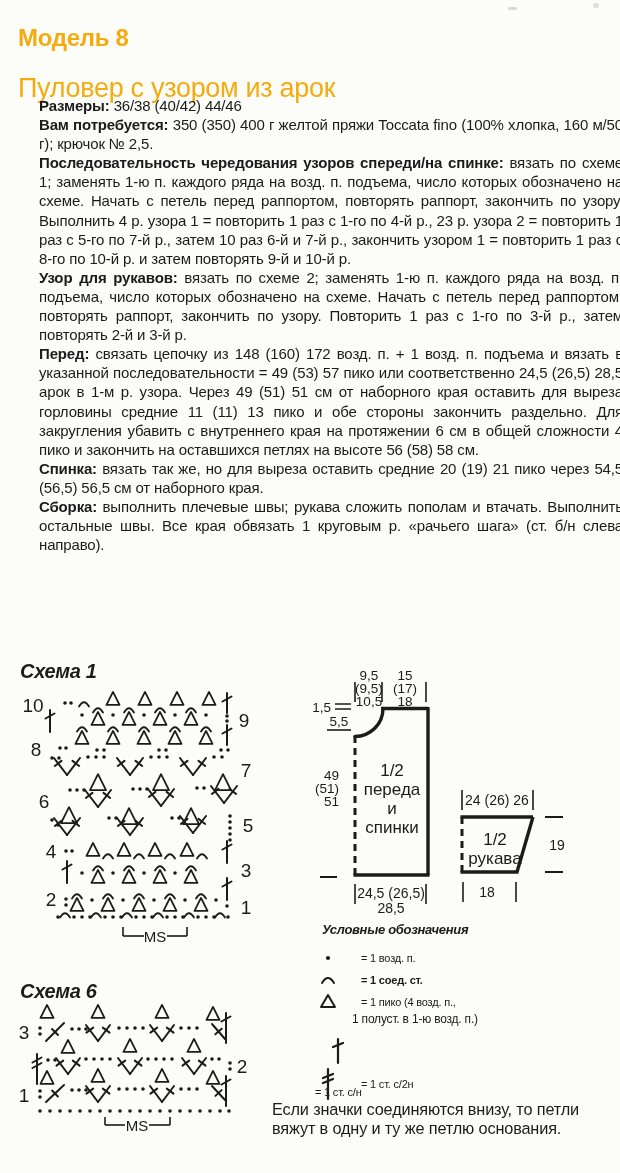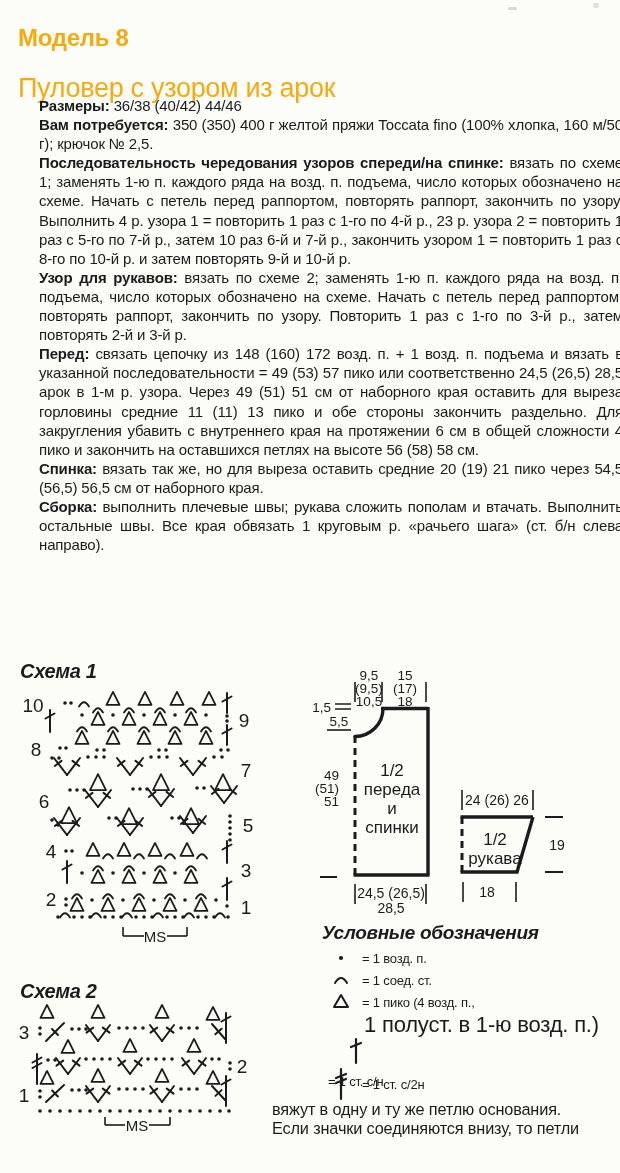--- a/index.html
+++ b/index.html
@@ -13,29 +13,29 @@
   .title-line1{font-size:24px;font-weight:bold;letter-spacing:-0.3px;margin:0;}
   .title-line2{font-size:27px;font-weight:normal;letter-spacing:-0.3px;margin:21px 0 0 0;}
   .bodytext{
     position:absolute;left:18px;top:96px;width:584px;
     font-size:15px;line-height:19.1px;text-align:justify;letter-spacing:-0.15px;margin-left:21px;
   }
   .bodytext p{margin:0;}
   .schh{position:absolute;font-size:20px;font-weight:bold;font-style:italic;margin:0;letter-spacing:-0.3px;}
   #schh1{left:20px;top:660px;}
   #schh2{left:20px;top:980px;}
-  #legend-title{left:322px;top:922px;font-size:19px;}
+  #legend-title{left:322px;top:922px;font-size:13px;}
   svg{position:absolute;overflow:visible;}
   #chart1{left:22px;top:690px;}
   #chart2{left:18px;top:1003px;}
   #schematic{left:295px;top:662px;}
-  .lrow{position:absolute;left:328px;display:flex;align-items:center;gap:8px;font-size:13px;letter-spacing:-0.2px;}
+  .lrow{position:absolute;left:315px;display:flex;align-items:center;gap:20px;font-size:11px;letter-spacing:-0.2px;}
   .lrow .lic{width:26px;display:flex;justify-content:center;align-items:center;flex:0 0 26px;}
   .lrow .lic svg{position:static;}
-  .l2line{position:absolute;left:364px;font-size:22px;letter-spacing:-0.2px;}
+  .l2line{position:absolute;left:352px;font-size:12px;letter-spacing:-0.2px;}
   .note{position:absolute;left:272px;top:1100px;width:330px;font-size:16.3px;line-height:19px;letter-spacing:-0.15px;}
   .speck{position:absolute;border-radius:2px;}
   #speck1{left:508px;top:7px;width:9px;height:3px;background:#c9c5bd;opacity:.65;}
   #speck2{left:593px;top:3px;width:6px;height:5px;background:#d7d3cb;opacity:.7;}
 </style>
 </head>
 <body>
 
 <div class="page">
 
@@ -260,21 +260,21 @@
       <circle cx="184" cy="227" r="1.8" fill="#1b1b1b"></circle>
       <circle cx="192" cy="227" r="1.8" fill="#1b1b1b"></circle>
       <circle cx="206" cy="227" r="1.8" fill="#1b1b1b"></circle>
       <line x1="101" y1="237" x2="101" y2="246" stroke="#1b1b1b" stroke-width="1.6"></line>
       <line x1="101" y1="246" x2="122" y2="246" stroke="#1b1b1b" stroke-width="1.6"></line>
       <line x1="145" y1="246" x2="165" y2="246" stroke="#1b1b1b" stroke-width="1.6"></line>
       <line x1="165" y1="246" x2="165" y2="237" stroke="#1b1b1b" stroke-width="1.6"></line>
       <text x="133" y="252" font-size="15" text-anchor="middle" fill="#1b1b1b" font-family="Liberation Sans, sans-serif">MS</text>
     </svg>
 
-  <h3 class="schh" id="schh2">Схема 2</h3>
+  <h3 class="schh" id="schh2">Схема 6</h3>
   <svg id="chart2" width="240" height="135" viewBox="0 0 240 135">
       <text x="6" y="36" font-size="19" text-anchor="middle" fill="#1b1b1b" font-family="Liberation Sans, sans-serif">3</text>
       <text x="6" y="99" font-size="19" text-anchor="middle" fill="#1b1b1b" font-family="Liberation Sans, sans-serif">1</text>
       <text x="224" y="70" font-size="19" text-anchor="middle" fill="#1b1b1b" font-family="Liberation Sans, sans-serif">2</text>
       <path d="M 29 1.9399999999999995 L 35.5 14.940000000000001 L 22.5 14.940000000000001 Z" stroke="#1b1b1b" stroke-width="1.8" fill="none" stroke-linejoin="round"></path>
       <path d="M 80 1.9399999999999995 L 86.5 14.940000000000001 L 73.5 14.940000000000001 Z" stroke="#1b1b1b" stroke-width="1.8" fill="none" stroke-linejoin="round"></path>
       <path d="M 144 1.9399999999999995 L 150.5 14.940000000000001 L 137.5 14.940000000000001 Z" stroke="#1b1b1b" stroke-width="1.8" fill="none" stroke-linejoin="round"></path>
       <path d="M 195 3.9399999999999995 L 201.5 16.94 L 188.5 16.94 Z" stroke="#1b1b1b" stroke-width="1.8" fill="none" stroke-linejoin="round"></path>
       <circle cx="22" cy="25" r="1.8" fill="#1b1b1b"></circle>
       <circle cx="22" cy="31" r="1.8" fill="#1b1b1b"></circle>
@@ -464,21 +464,21 @@
   <h3 class="schh" id="legend-title">Условные обозначения</h3>
 
   <div class="lrow" style="top:948px;">
     <span class="lic">
       <svg width="26" height="20" viewBox="-13 -10 26 20">
           <circle cx="0" cy="0" r="2.1" fill="#1b1b1b"></circle>
         </svg>
     </span>
     <span>= 1 возд. п.</span>
   </div>
-  <div class="lrow" style="top:970px;">
+  <div class="lrow" style="top:970px;font-weight:bold;">
     <span class="lic">
       <svg width="26" height="20" viewBox="-13 -10 26 20">
           <path d="M -6 3 Q 0 -7 6 3" fill="none" stroke="#1b1b1b" stroke-width="2" stroke-linecap="round"></path>
         </svg>
     </span>
     <span>= 1 соед. ст.</span>
   </div>
   <div class="lrow" style="top:992px;">
     <span class="lic">
       <svg width="26" height="20" viewBox="-13 -10 26 20">
@@ -502,20 +502,20 @@
       <svg width="26" height="36" viewBox="-13 -18 26 36">
           <line x1="0" y1="-15" x2="0" y2="15" stroke="#1b1b1b" stroke-width="2.2" stroke-linecap="round"></line>
           <line x1="-5" y1="-6" x2="5" y2="-10" stroke="#1b1b1b" stroke-width="2.2" stroke-linecap="round"></line>
           <line x1="-5" y1="-1" x2="5" y2="-5" stroke="#1b1b1b" stroke-width="2.2" stroke-linecap="round"></line>
         </svg>
     </span>
     <span>= 1 ст. с/2н</span>
   </div>
 
   <div class="note">
+    <div>Если значки соединяются внизу, то петли</div>
     <div>вяжут в одну и ту же петлю основания.</div>
-    <div>Если значки соединяются внизу, то петли</div>
   </div>
 
   <div class="speck" id="speck1"></div>
   <div class="speck" id="speck2"></div>
 
 </div>
 
 </body></html>

